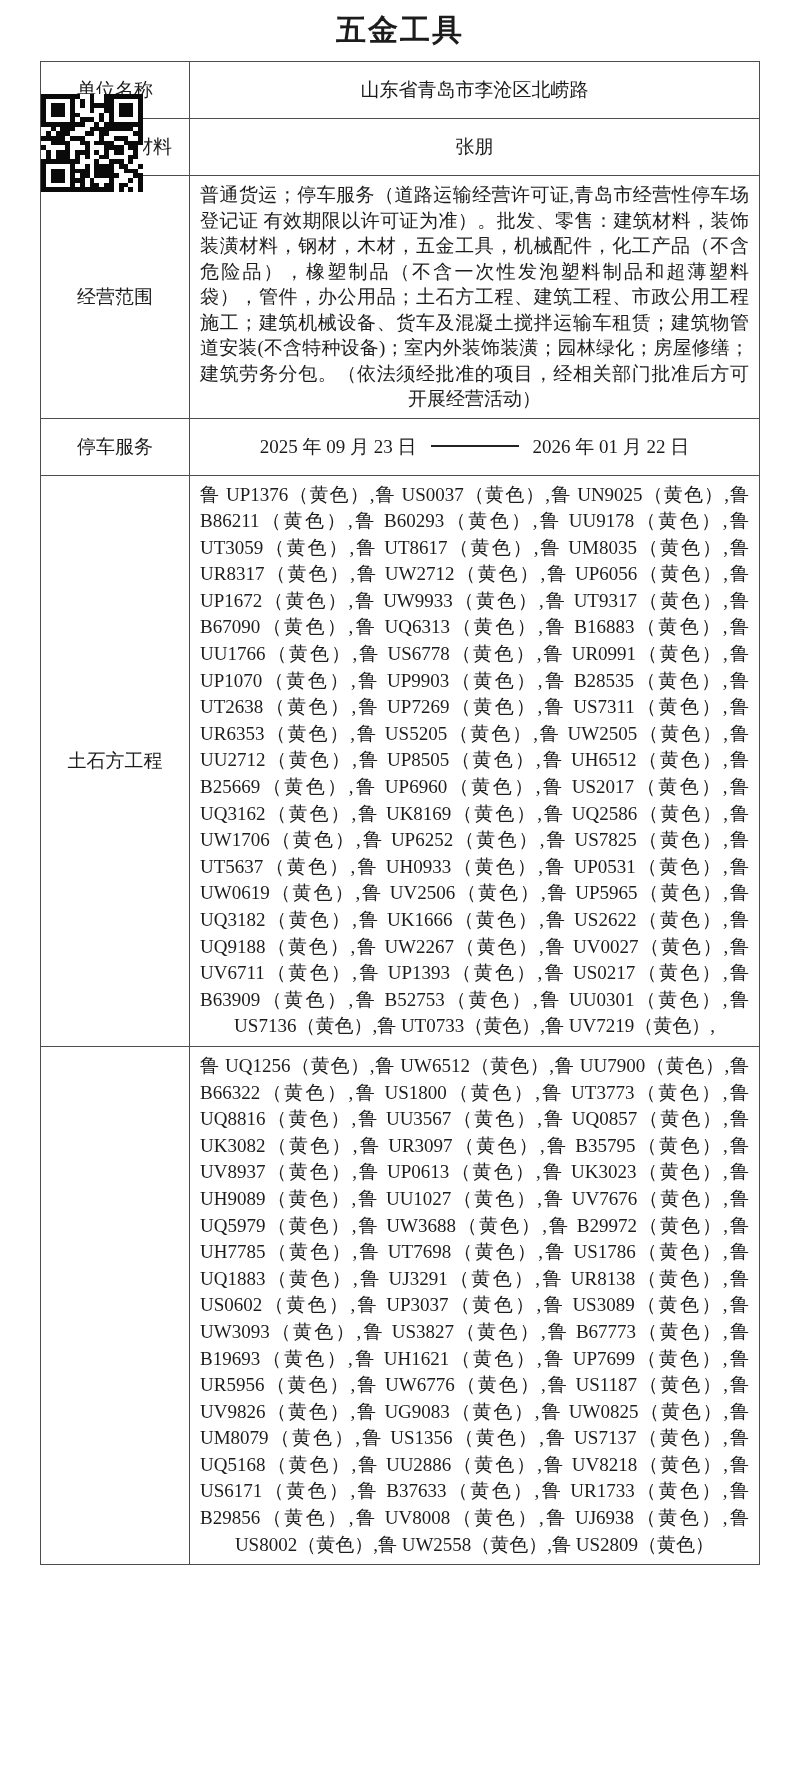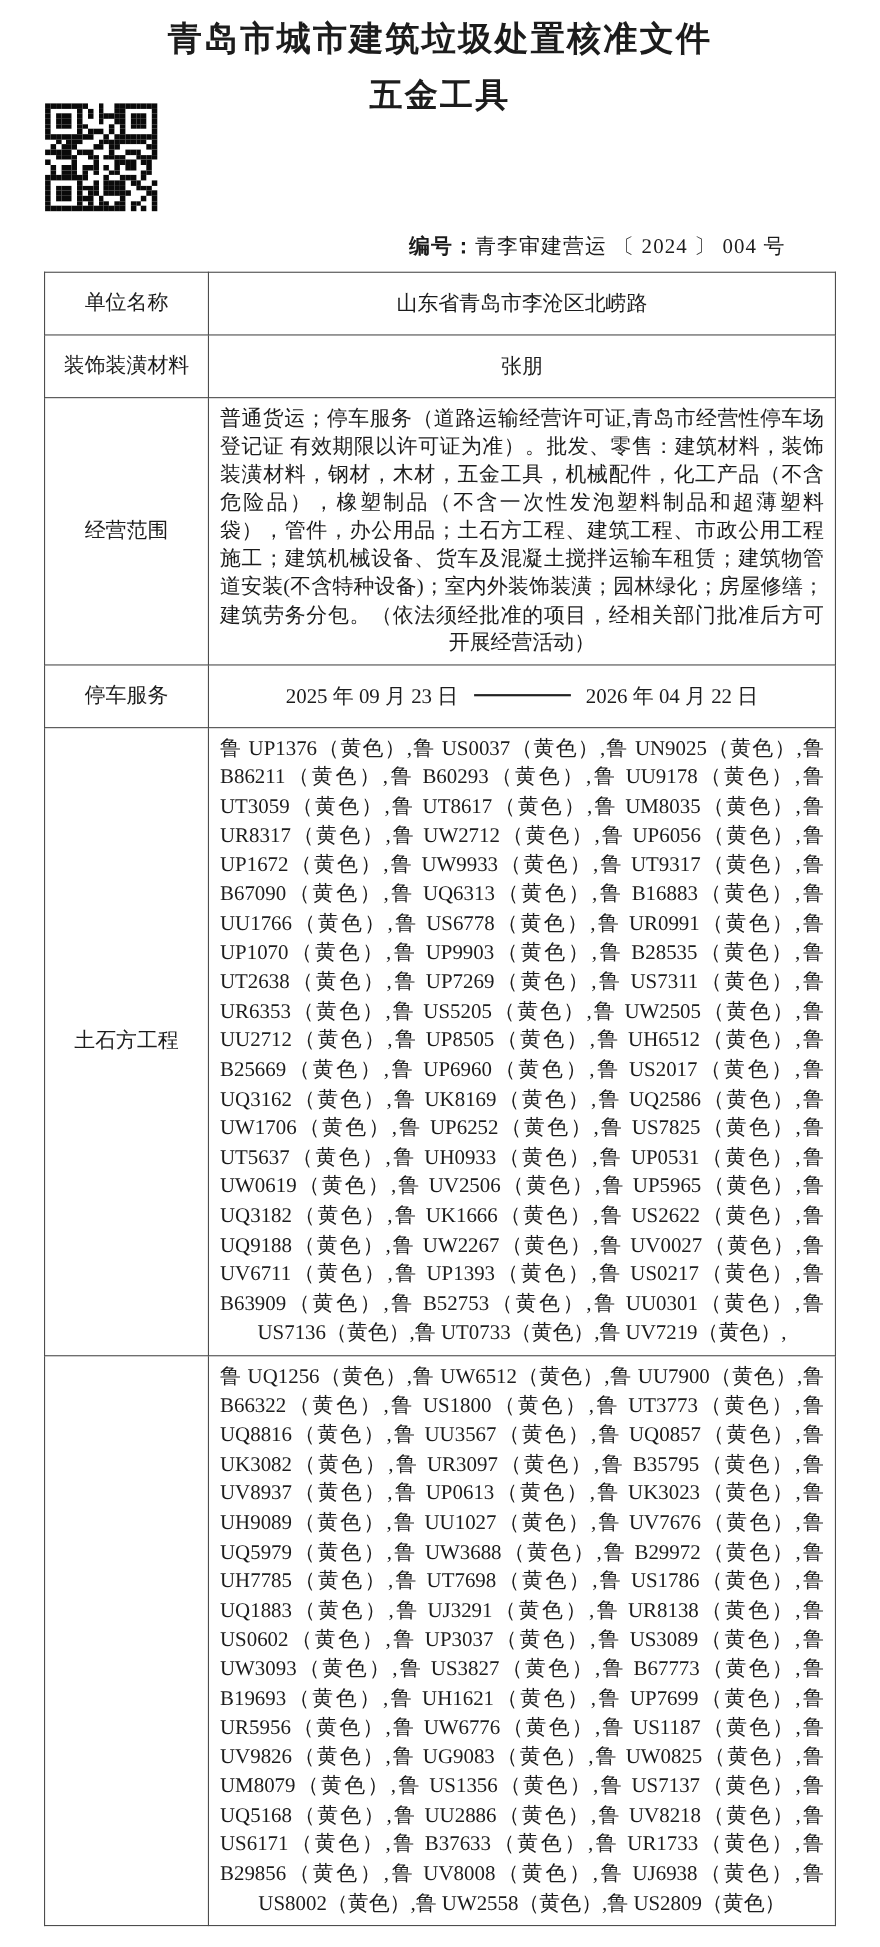--- a/index.html
+++ b/index.html
@@ -83,21 +83,20 @@
     border-top:2px solid #222;
     vertical-align:middle;
     margin:0 14px 4px 14px;
   }
 </style>
 </head>
 <body>
 
 <div class="page">
 
-  <h1 class="title">青岛市城市建筑垃圾处置核准文件</h1>
   <h2 class="subtitle">五金工具</h2>
 
   <div class="qr">
       <i style="grid-area:1/1"></i>
       <i style="grid-area:1/2"></i>
       <i style="grid-area:1/3"></i>
       <i style="grid-area:1/4"></i>
       <i style="grid-area:1/5"></i>
       <i style="grid-area:1/6"></i>
       <i style="grid-area:1/7"></i>
@@ -351,42 +350,39 @@
       <i style="grid-area:21/11"></i>
       <i style="grid-area:21/12"></i>
       <i style="grid-area:21/13"></i>
       <i style="grid-area:21/14"></i>
       <i style="grid-area:21/15"></i>
       <i style="grid-area:21/17"></i>
       <i style="grid-area:21/19"></i>
       <i style="grid-area:21/21"></i>
     </div>
 
-  <div class="doc-number">
-    <span class="lbl">编号：</span><span>青李审建营运 〔 2024 〕  004 号</span>
-  </div>
 
   <table class="main">
     <tbody>
       <tr>
         <td class="lbl-cell">单位名称</td>
         <td class="val-center">山东省青岛市李沧区北崂路</td>
       </tr>
       <tr>
         <td class="lbl-cell">装饰装潢材料</td>
         <td class="val-center">张朋</td>
       </tr>
       <tr>
         <td class="lbl-cell">经营范围</td>
         <td class="val-block">普通货运；停车服务（道路运输经营许可证,青岛市经营性停车场登记证 有效期限以许可证为准）。批发、零售：建筑材料，装饰装潢材料，钢材，木材，五金工具，机械配件，化工产品（不含危险品），橡塑制品（不含一次性发泡塑料制品和超薄塑料袋），管件，办公用品；土石方工程、建筑工程、市政公用工程施工；建筑机械设备、货车及混凝土搅拌运输车租赁；建筑物管道安装(不含特种设备)；室内外装饰装潢；园林绿化；房屋修缮；建筑劳务分包。（依法须经批准的项目，经相关部门批准后方可开展经营活动）</td>
       </tr>
       <tr>
         <td class="lbl-cell">停车服务</td>
         <td class="val-center">
-          <span>2025 年 09 月 23 日</span><span class="validity-dash"></span><span>2026 年 04 月 22 日</span>
+          <span>2025 年 09 月 23 日</span><span class="validity-dash"></span><span>2026 年 01 月 22 日</span>
         </td>
       </tr>
       <tr>
         <td class="lbl-cell">土石方工程</td>
         <td class="vehicles">鲁 UP1376（黄色）,鲁 US0037（黄色）,鲁 UN9025（黄色）,鲁 B86211（黄色）,鲁 B60293（黄色）,鲁 UU9178（黄色）,鲁 UT3059（黄色）,鲁 UT8617（黄色）,鲁 UM8035（黄色）,鲁 UR8317（黄色）,鲁 UW2712（黄色）,鲁 UP6056（黄色）,鲁 UP1672（黄色）,鲁 UW9933（黄色）,鲁 UT9317（黄色）,鲁 B67090（黄色）,鲁 UQ6313（黄色）,鲁 B16883（黄色）,鲁 UU1766（黄色）,鲁 US6778（黄色）,鲁 UR0991（黄色）,鲁 UP1070（黄色）,鲁 UP9903（黄色）,鲁 B28535（黄色）,鲁 UT2638（黄色）,鲁 UP7269（黄色）,鲁 US7311（黄色）,鲁 UR6353（黄色）,鲁 US5205（黄色）,鲁 UW2505（黄色）,鲁 UU2712（黄色）,鲁 UP8505（黄色）,鲁 UH6512（黄色）,鲁 B25669（黄色）,鲁 UP6960（黄色）,鲁 US2017（黄色）,鲁 UQ3162（黄色）,鲁 UK8169（黄色）,鲁 UQ2586（黄色）,鲁 UW1706（黄色）,鲁 UP6252（黄色）,鲁 US7825（黄色）,鲁 UT5637（黄色）,鲁 UH0933（黄色）,鲁 UP0531（黄色）,鲁 UW0619（黄色）,鲁 UV2506（黄色）,鲁 UP5965（黄色）,鲁 UQ3182（黄色）,鲁 UK1666（黄色）,鲁 US2622（黄色）,鲁 UQ9188（黄色）,鲁 UW2267（黄色）,鲁 UV0027（黄色）,鲁 UV6711（黄色）,鲁 UP1393（黄色）,鲁 US0217（黄色）,鲁 B63909（黄色）,鲁 B52753（黄色）,鲁 UU0301（黄色）,鲁 US7136（黄色）,鲁 UT0733（黄色）,鲁 UV7219（黄色）,</td>
       </tr>
       <tr>
         <td class="lbl-cell"></td>
         <td class="vehicles">鲁 UQ1256（黄色）,鲁 UW6512（黄色）,鲁 UU7900（黄色）,鲁 B66322（黄色）,鲁 US1800（黄色）,鲁 UT3773（黄色）,鲁 UQ8816（黄色）,鲁 UU3567（黄色）,鲁 UQ0857（黄色）,鲁 UK3082（黄色）,鲁 UR3097（黄色）,鲁 B35795（黄色）,鲁 UV8937（黄色）,鲁 UP0613（黄色）,鲁 UK3023（黄色）,鲁 UH9089（黄色）,鲁 UU1027（黄色）,鲁 UV7676（黄色）,鲁 UQ5979（黄色）,鲁 UW3688（黄色）,鲁 B29972（黄色）,鲁 UH7785（黄色）,鲁 UT7698（黄色）,鲁 US1786（黄色）,鲁 UQ1883（黄色）,鲁 UJ3291（黄色）,鲁 UR8138（黄色）,鲁 US0602（黄色）,鲁 UP3037（黄色）,鲁 US3089（黄色）,鲁 UW3093（黄色）,鲁 US3827（黄色）,鲁 B67773（黄色）,鲁 B19693（黄色）,鲁 UH1621（黄色）,鲁 UP7699（黄色）,鲁 UR5956（黄色）,鲁 UW6776（黄色）,鲁 US1187（黄色）,鲁 UV9826（黄色）,鲁 UG9083（黄色）,鲁 UW0825（黄色）,鲁 UM8079（黄色）,鲁 US1356（黄色）,鲁 US7137（黄色）,鲁 UQ5168（黄色）,鲁 UU2886（黄色）,鲁 UV8218（黄色）,鲁 US6171（黄色）,鲁 B37633（黄色）,鲁 UR1733（黄色）,鲁 B29856（黄色）,鲁 UV8008（黄色）,鲁 UJ6938（黄色）,鲁 US8002（黄色）,鲁 UW2558（黄色）,鲁 US2809（黄色）</td>
       </tr>

